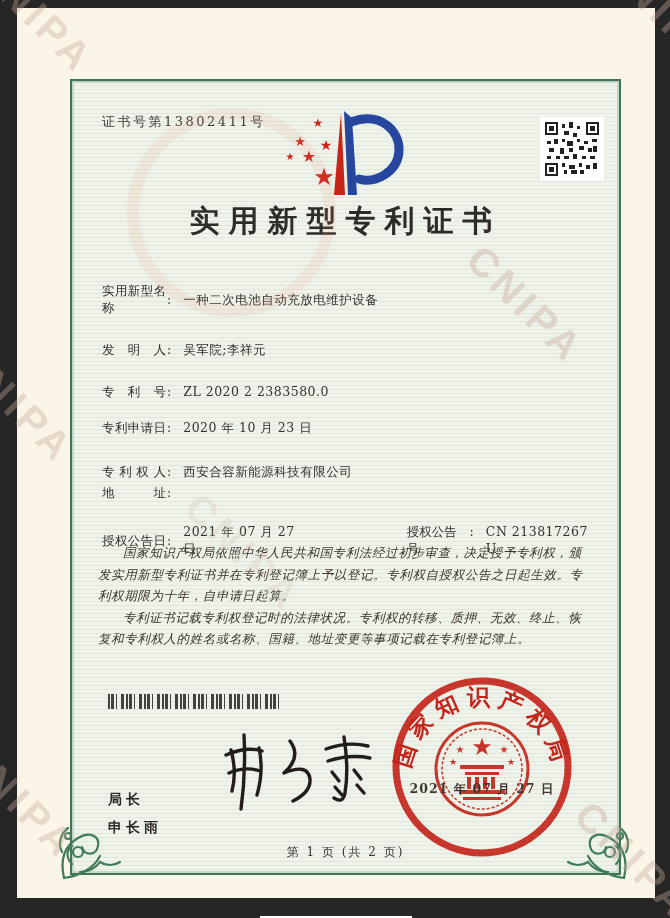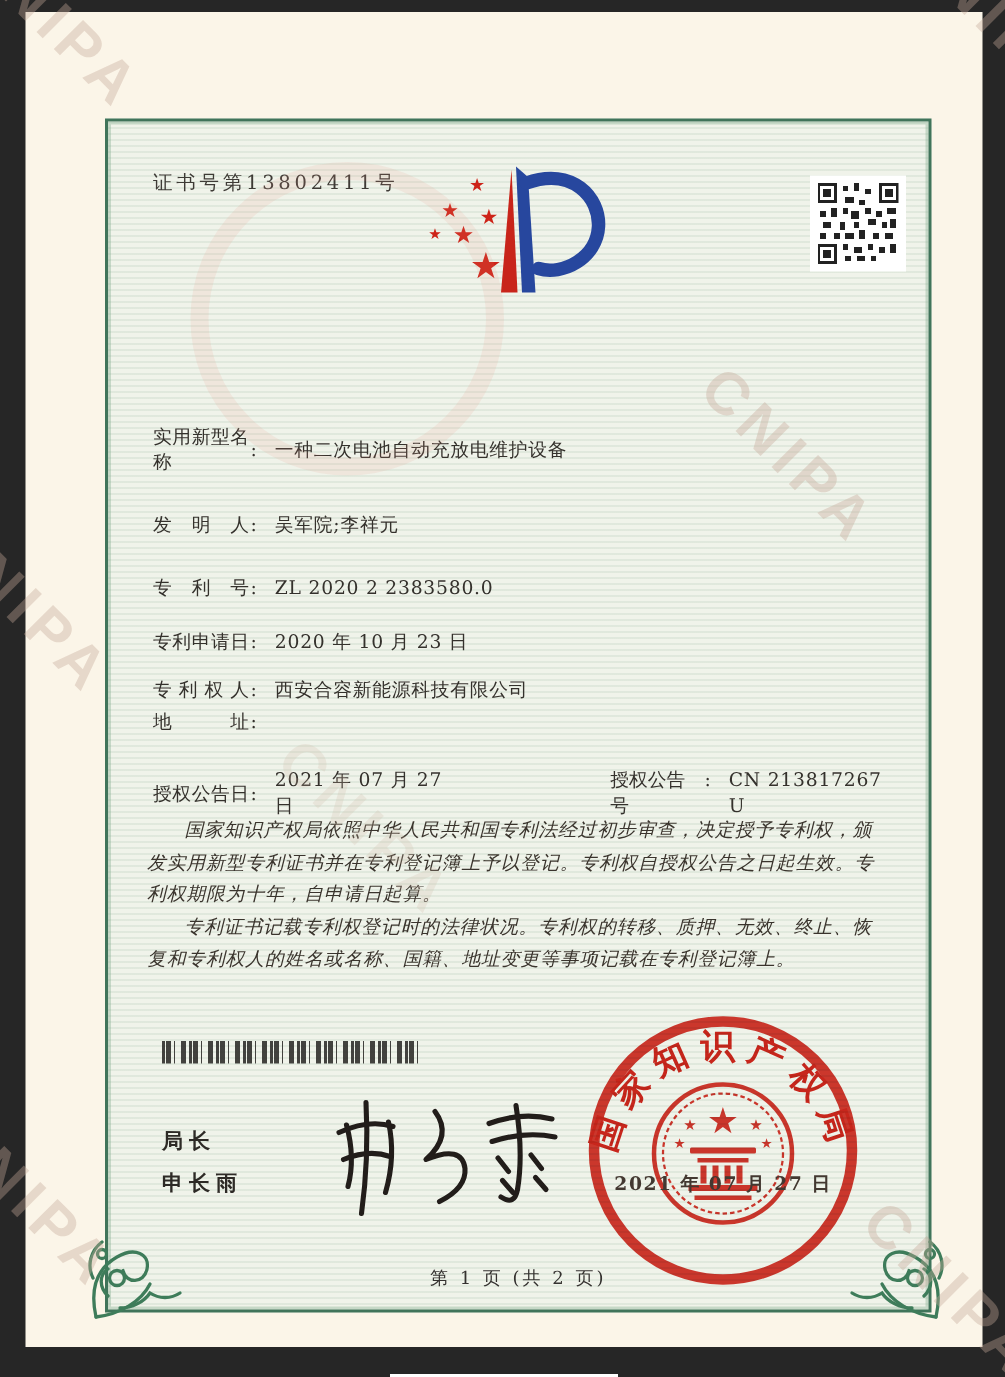--- a/index.html
+++ b/index.html
@@ -38,21 +38,21 @@
   .grant-row{display:flex;}
   .grant-col2{margin-left:96px;display:flex;}
   
   .paras{position:absolute;left:26px;top:461px;width:486px;font-size:12.5px;line-height:21.5px;
          color:#3a342d;font-style:italic;letter-spacing:.6px;}
   .paras p{margin:0;text-indent:2em;}
   
   .barcode{position:absolute;left:36px;top:613px;width:174px;height:15px;opacity:.88;
     background:repeating-linear-gradient(90deg,#2b2a27 0 2px,rgba(0,0,0,0) 2px 3px,#2b2a27 3px 6px,rgba(0,0,0,0) 6px 8px,#2b2a27 8px 9px,rgba(0,0,0,0) 9px 13px,#2b2a27 13px 16px,rgba(0,0,0,0) 16px 18px);}
   
-  .commissioner{position:absolute;left:36px;top:666px;font-size:14px;letter-spacing:4px;
+  .commissioner{position:absolute;left:36px;top:704px;font-size:14px;letter-spacing:4px;
                 color:#2d2a26;font-weight:bold;line-height:28px;}
   .sig{position:absolute;left:138px;top:644px;width:180px;height:95px;}
   
   .seal{position:absolute;left:315px;top:588px;width:190px;height:190px;mix-blend-mode:multiply;z-index:4;}
   .seal-date{position:absolute;left:315px;top:700px;width:190px;text-align:center;
              font-size:12.5px;font-weight:bold;letter-spacing:1px;color:#433831;z-index:5;}
   .page-num{position:absolute;left:0;top:763px;width:100%;text-align:center;
             font-size:12px;letter-spacing:2px;color:#353230;}
   .note{position:absolute;left:50%;top:868px;transform:translateX(-50%);background:#ffffff;
         padding:3px 14px;font-size:12.5px;font-style:italic;letter-spacing:3px;color:#404040;z-index:7;margin-top:40px;}
@@ -125,38 +125,39 @@
             <rect x="18" y="22" width="2" height="2"></rect>
               <rect x="22" y="23" width="2" height="2"></rect>
               <rect x="26" y="22" width="2" height="3"></rect>
             <rect x="10" y="26" width="2" height="2"></rect>
               <rect x="14" y="26" width="3" height="2"></rect>
               <rect x="19" y="26" width="2" height="2"></rect>
           </g>
         </svg>
       </div>
 
+      <div class="title">实用新型专利证书</div>
 
       <div class="fields">
         <div class="frow" style="margin-bottom:25px">
           <span class="flabel">实用新型名称</span>
             <span class="fcolon">:</span>
           <span class="fvalue">一种二次电池自动充放电维护设备</span>
         </div>
         <div class="frow" style="margin-bottom:25px">
           <span class="flabel">发明人</span>
             <span class="fcolon">:</span>
           <span class="fvalue">吴军院;李祥元</span>
         </div>
         <div class="frow" style="margin-bottom:19px">
           <span class="flabel">专利号</span>
             <span class="fcolon">:</span>
           <span class="fvalue">ZL 2020 2 2383580.0</span>
         </div>
-        <div class="frow" style="margin-bottom:15px">
+        <div class="frow" style="margin-bottom:27px">
           <span class="flabel">专利申请日</span>
             <span class="fcolon">:</span>
           <span class="fvalue">2020 年 10 月 23 日</span>
         </div>
         <div class="frow" style="margin-bottom:4px">
           <span class="flabel">专利权人</span>
             <span class="fcolon">:</span>
           <span class="fvalue">西安合容新能源科技有限公司</span>
         </div>
         <div class="frow" style="margin-bottom:22px">

